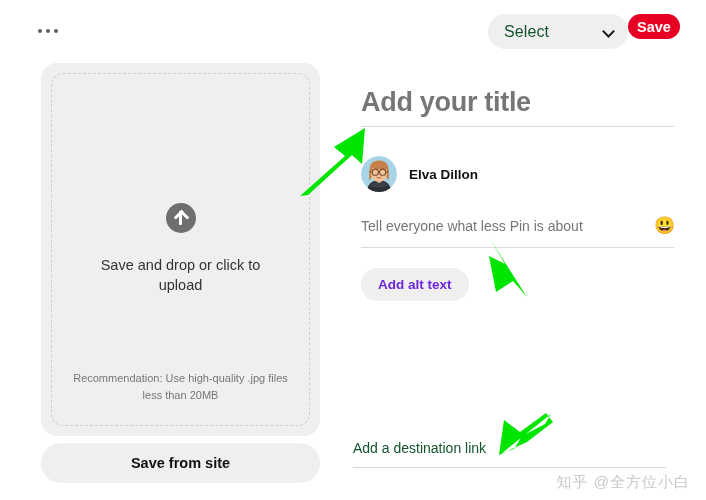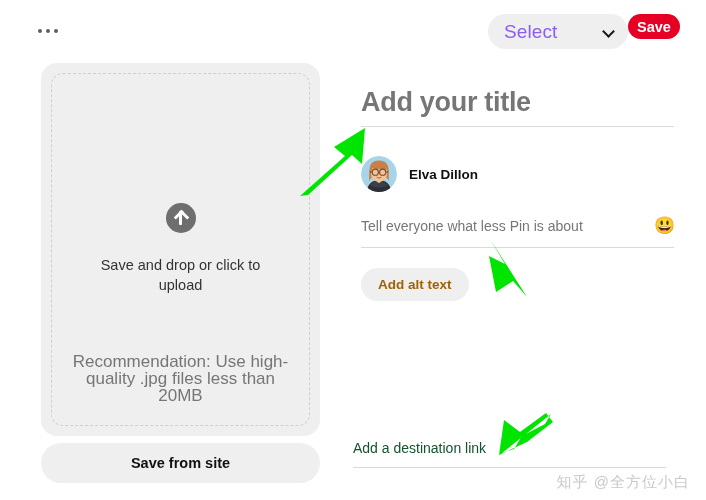--- a/index.html
+++ b/index.html
@@ -50,22 +50,22 @@
     background: #efefef;
     border-radius: 18px;
     display: flex;
     align-items: center;
     padding: 0 12px 0 16px;
     box-sizing: border-box;
     cursor: pointer;
   }
   .board-select .sel-label {
     flex: 1;
-    font-size: 19px;
-    color: #8b5cf6;
+    font-size: 16px;
+    color: #14532d;
     letter-spacing: .1px;
   }
   .chevron {
     width: 11px;
     height: 11px;
     position: relative;
     margin-right: 2px;
   }
   .chevron::before {
     content: "";
@@ -150,21 +150,21 @@
     font-size: 14.5px;
     color: #333333;
     line-height: 20px;
     padding: 0 44px;
   }
   .upload-rec {
     position: absolute;
     left: 0; right: 0;
     bottom: 32px;
     text-align: center;
-    font-size: 17px;
+    font-size: 11px;
     color: #767676;
     line-height: 17px;
     padding: 0 24px;
     box-sizing: border-box;
   }
 
   .save-site-btn {
     position: absolute;
     left: 41px;
     top: 443px;
@@ -250,21 +250,21 @@
     padding: 0;
   }
 
   .alt-btn {
     margin-top: 20px;
     height: 33px;
     padding: 4px 17px;
     background: #efefef;
     border: none;
     border-radius: 17px;
-    color: #a16207;
+    color: #6d28d9;
     font-family: "Liberation Sans", sans-serif;
     font-size: 13.5px;
     font-weight: bold;
     cursor: pointer;
     display: inline-block;
   }
 
   .link-wrap {
     position: absolute;
     left: 353px;

